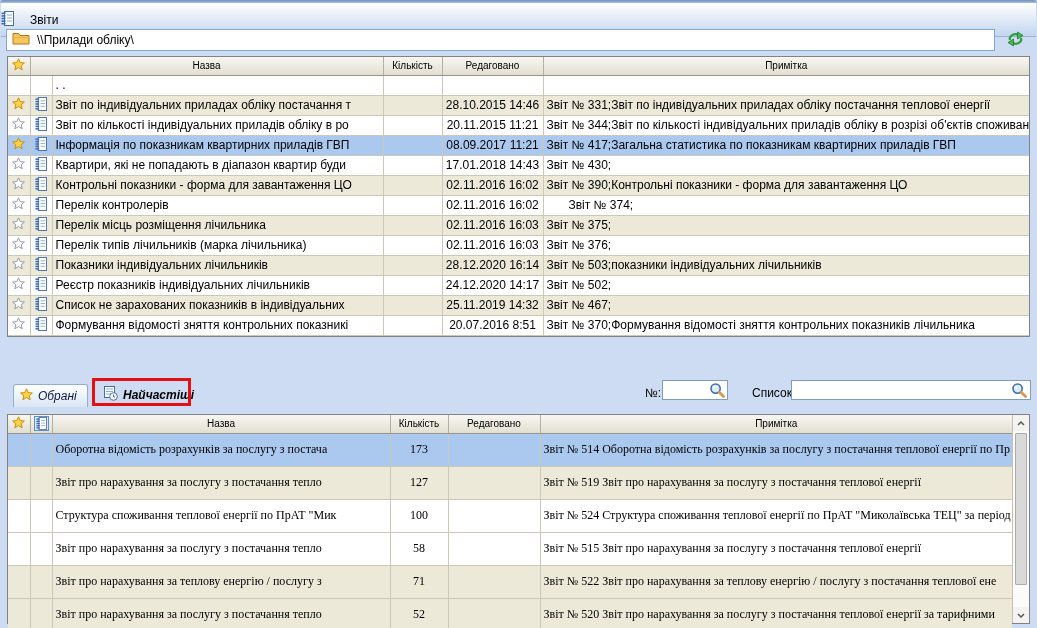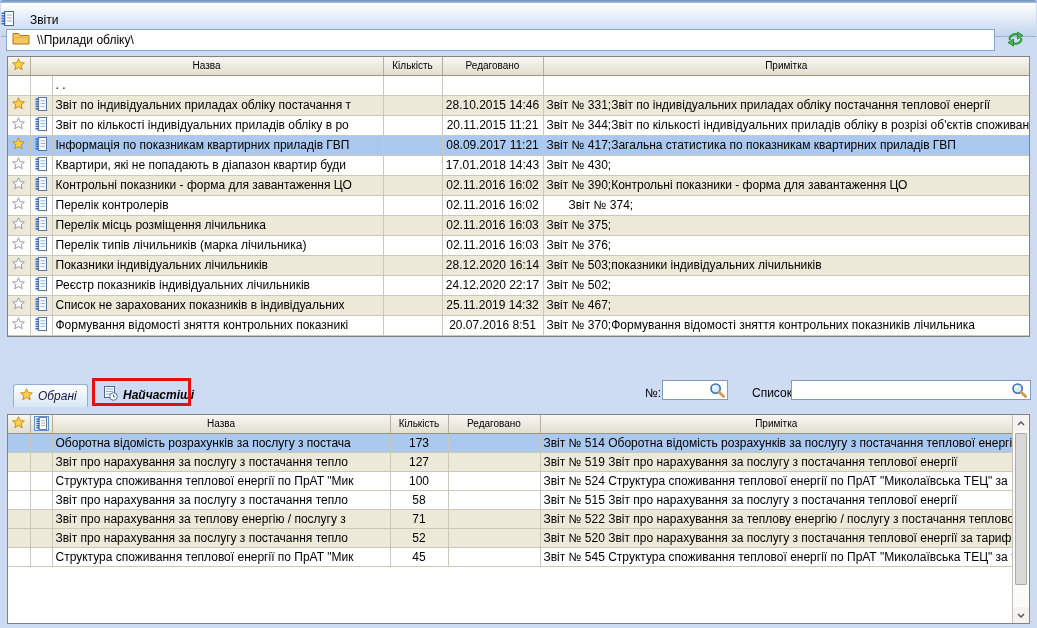--- a/index.html
+++ b/index.html
@@ -31,21 +31,21 @@
   #bottom-grid table.grid{width:1004px;flex:0 0 auto;align-self:flex-start;}
   table.grid th{
     height:18px;font-weight:normal;font-size:10px;text-align:center;
     background:linear-gradient(#f7f6f1,#e2dfd1);
     border-right:1px solid #b3b0a2;border-bottom:1px solid #98958a;
     overflow:hidden;white-space:nowrap;padding:0 2px;box-sizing:border-box;}
   table.grid td{
     height:20px;border-right:1px solid #cbc8ba;border-bottom:1px solid #cbc8ba;
     overflow:hidden;white-space:nowrap;padding:0 3px;box-sizing:border-box;
     font-size:12px;background:#fff;}
-  #bottom-grid td{height:19px;}
+  #bottom-grid td{height:33px;font-family:Liberation Serif, serif;}
   tr.alt td{background:#ece9d8;}
   tr.selected td{background:#abc9ee;}
   td.c-star,td.c-icon,th.c-star,th.c-icon{text-align:center;padding:0;}
   td.c-qty{font-size:11px;text-align:center;}
   td.c-date{font-size:11px;text-align:center;}
   td.c-note{font-size:11.5px;}
   td.c-name{font-size:12px;}
   th.c-icon .hdr-book{display:inline-flex;border:1px solid #6090c8;background:#dce8f8;padding:0 1px;}
   
   .tab-fav{position:absolute;left:13px;top:384px;height:23px;
@@ -378,21 +378,21 @@
                 <rect x="0.5" y="11.9" width="4" height="1.6"></rect>
               </g>
               <g stroke="#8cacd4" stroke-width="1">
                 <line x1="6" y1="4" x2="11" y2="4"></line>
                 <line x1="6" y1="7" x2="11" y2="7"></line>
                 <line x1="6" y1="10" x2="11" y2="10"></line>
               </g>
             </svg></td>
           <td class="c-name">Реєстр показників індивідуальних лічильників</td>
           <td class="c-qty"></td>
-          <td class="c-date">24.12.2020 22:17</td>
+          <td class="c-date">24.12.2020 14:17</td>
           <td class="c-note" style="border-right: none;">Звіт № 502;</td>
         </tr>
         <tr class="alt">
           <td class="c-star"><svg width="13" height="13" viewBox="0 0 13 13">
               <path d="M6.5 .8 L8.2 4.6 12.4 5 9.2 7.7 10.2 11.8 6.5 9.5 2.8 11.8 3.8 7.7 .6 5 4.8 4.6 Z" fill="#fdfdfd" stroke="#9a9aac" stroke-width="1"></path>
             </svg></td>
           <td class="c-icon"><svg width="12" height="14" viewBox="0 0 13 15">
               <rect x="3.5" y="0.5" width="9" height="14" fill="#fff" stroke="#4a6a9a"></rect>
               <g fill="#3a6ab8">
                 <rect x="0.5" y="1.5" width="4" height="1.6"></rect>

